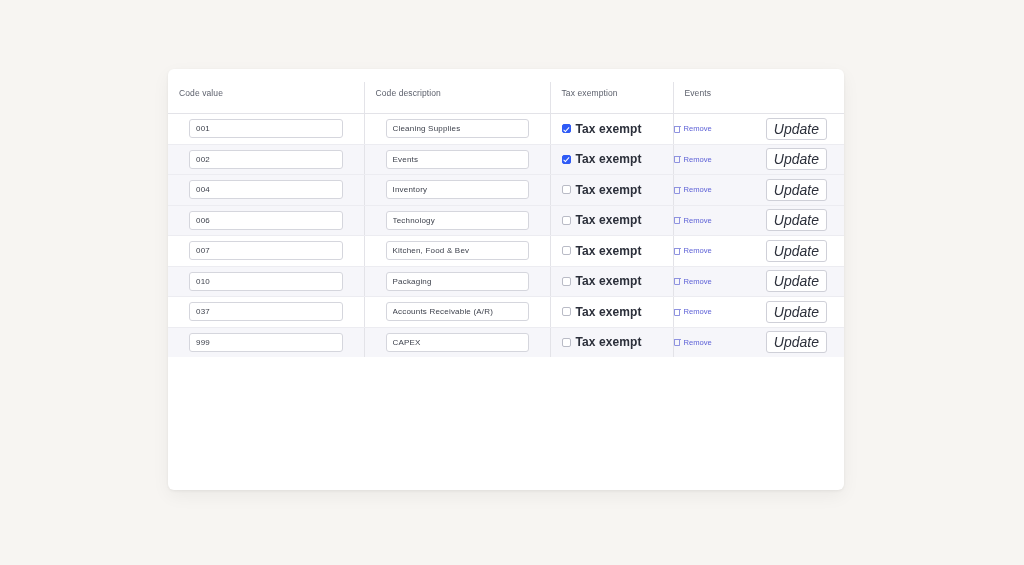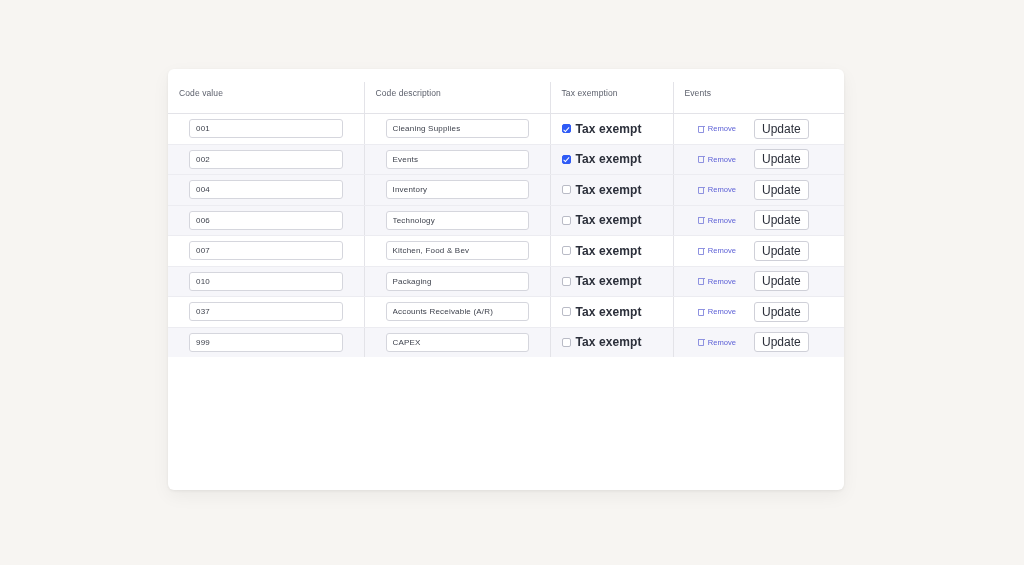--- a/index.html
+++ b/index.html
@@ -130,24 +130,24 @@
   .taxlabel {
     font-size: 12px;
     color: #2b2f3a;
     font-weight: bold;
     letter-spacing: 0.1px;
   }
 
   .actions {
     display: flex;
     align-items: center;
-    justify-content: center;
+    justify-content: space-between;
     gap: 18px;
     height: 29.5px;
-    padding-right: 11px;
+    padding-right: 17px;
     box-sizing: border-box;
   }
   .removebtn {
     display: inline-flex;
     align-items: center;
     gap: 3px;
     background: none;
     border: none;
     padding: 0;
     cursor: pointer;
@@ -178,28 +178,29 @@
     content: "";
     position: absolute;
     left: 0;
     top: 0.8px;
     width: 7px;
     height: 1px;
     background: #8e92e0;
   }
   .updatebtn {
     font-family: "Liberation Sans", sans-serif;
-    font-size: 12px;
+    font-size: 14px;
     color: #2b2f3a;
     background: #ffffff;
     border: 1px solid #cfd0d8;
     border-radius: 3px;
     padding: 3px 7px;
     cursor: pointer;
     line-height: 1;
+    font-style: italic;
   }
 </style>
 </head>
 <body>
 
 <div class="panel">
   <table class="codes">
     <colgroup>
       <col class="c-value">
       <col class="c-desc">

